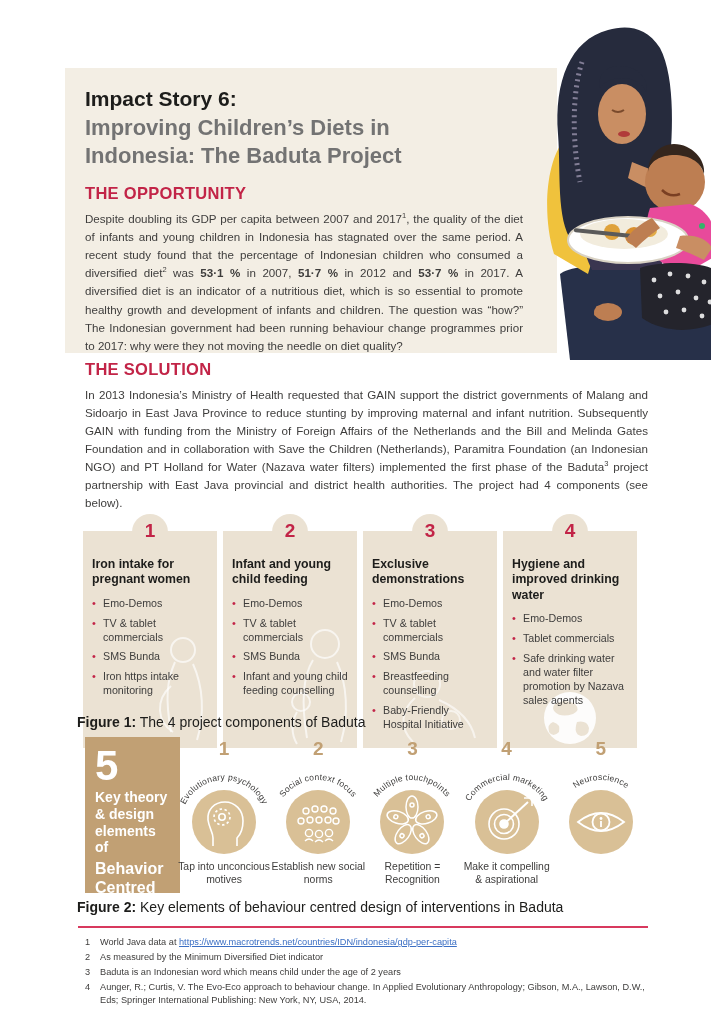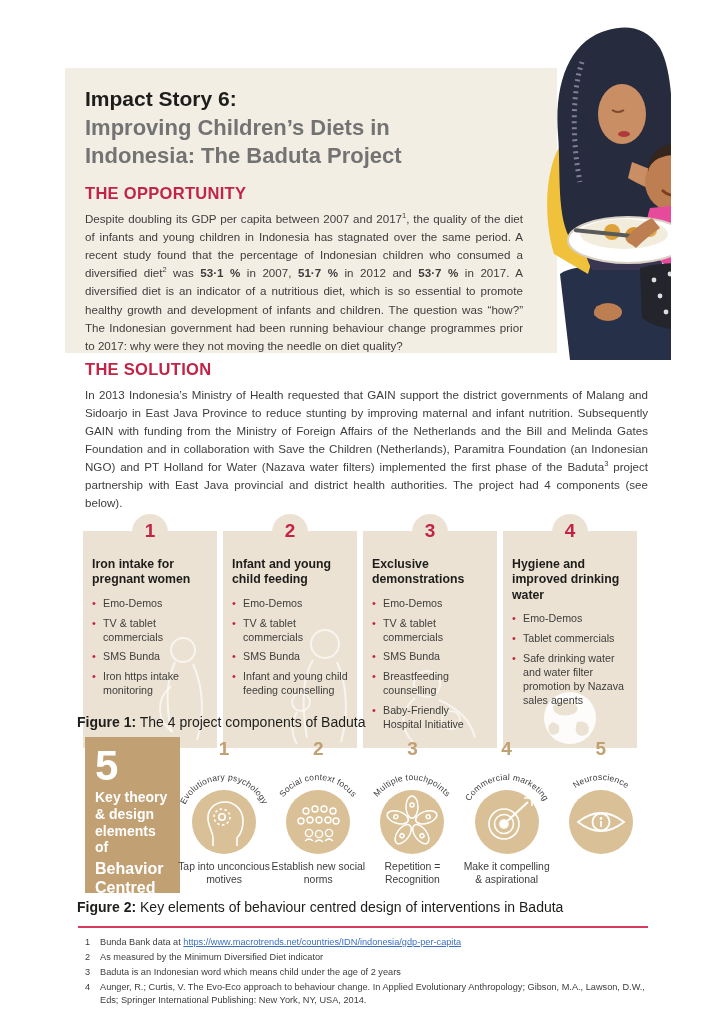--- a/index.html
+++ b/index.html
@@ -1,17 +1,17 @@
 <!DOCTYPE html>
 <html><head>
 <meta charset="utf-8">
 <style>
   html,body{margin:0;padding:0;}
   body{font-family:"Liberation Sans", sans-serif; background:#ffffff;}
-  .page{position:relative;width:671px;height:1024px;background:#ffffff;overflow:hidden;}
+  .page{position:relative;width:671px;height:1024px;background:#ffffff;overflow:hidden;padding-left:40px;}
 
   
   .opp-box{position:absolute;left:65px;top:68px;width:492px;height:285px;background:#f3eee4;}
   .opp-inner{position:absolute;left:20px;top:18px;width:442px;}
   .title-black{font-size:21px;font-weight:bold;color:#1d1d1b;line-height:1.25;margin:0;}
   .title-red{font-size:22px;font-weight:bold;color:#737373;line-height:1.27;margin:2px 0 0 0;}
   .sec-head{font-size:16.5px;font-weight:bold;color:#c22447;letter-spacing:.3px;margin:14px 0 7px 0;}
   .body-text{font-size:11.6px;line-height:1.56;color:#3e3d3c;text-align:justify;margin:0;}
   .body-text sup{font-size:7.5px;}
   .opp-para{width:438px;}
@@ -342,21 +342,21 @@
       </svg>
     </div>
   </div>
 
   <div class="fig-caption cap2"><b>Figure 2:</b><span> Key elements of behaviour centred design of interventions in Baduta</span></div>
 
   <div class="rule"></div>
   <div class="footnotes">
     <div class="fn">
       <span class="fn-num">1</span>
-      <span class="fn-text"><span>Bunda Bank data at </span><a class="fn-link">https://www.macrotrends.net/countries/IDN/indonesia/gdp-per-capita</a></span>
+      <span class="fn-text"><span>World Java data at </span><a class="fn-link">https://www.macrotrends.net/countries/IDN/indonesia/gdp-per-capita</a></span>
     </div>
     <div class="fn">
       <span class="fn-num">2</span>
       <span class="fn-text">As measured by the Minimum Diversified Diet indicator</span>
     </div>
     <div class="fn">
       <span class="fn-num">3</span>
       <span class="fn-text">Baduta is an Indonesian word which means child under the age of 2 years</span>
     </div>
     <div class="fn">

